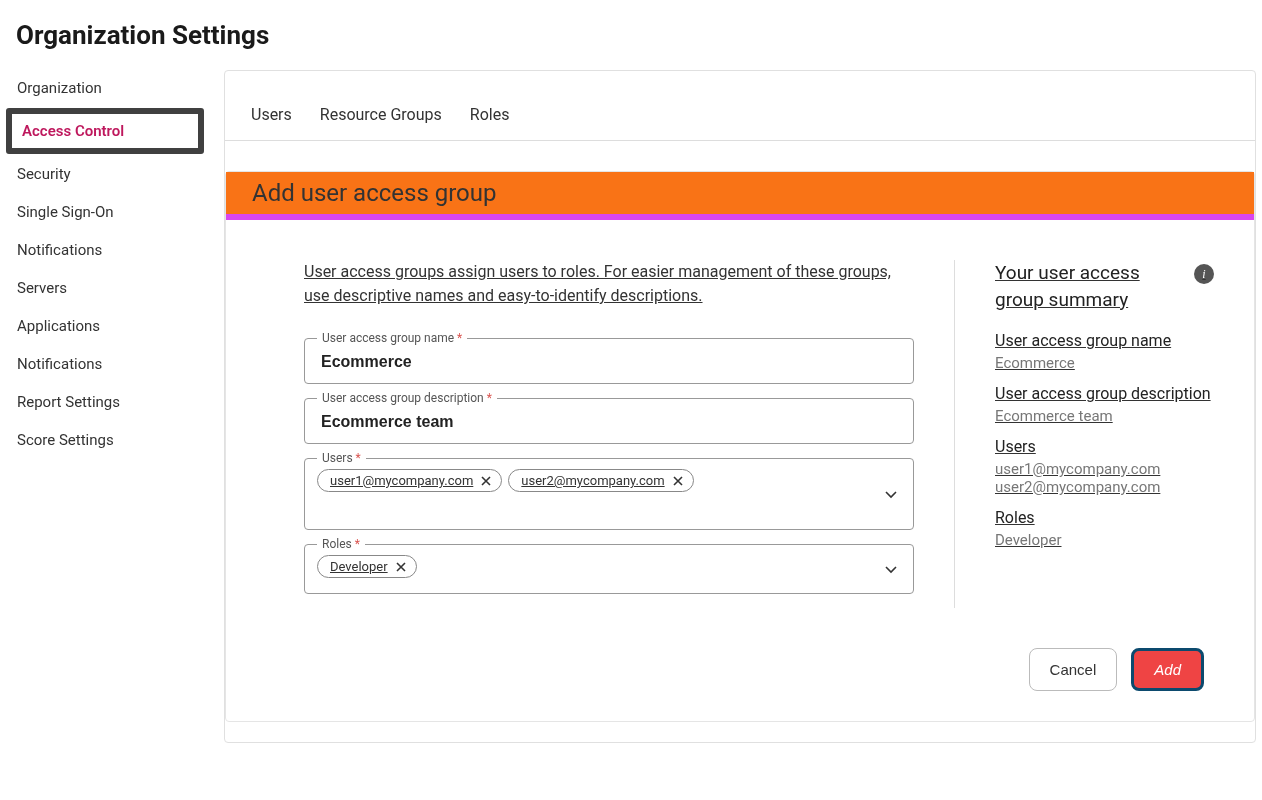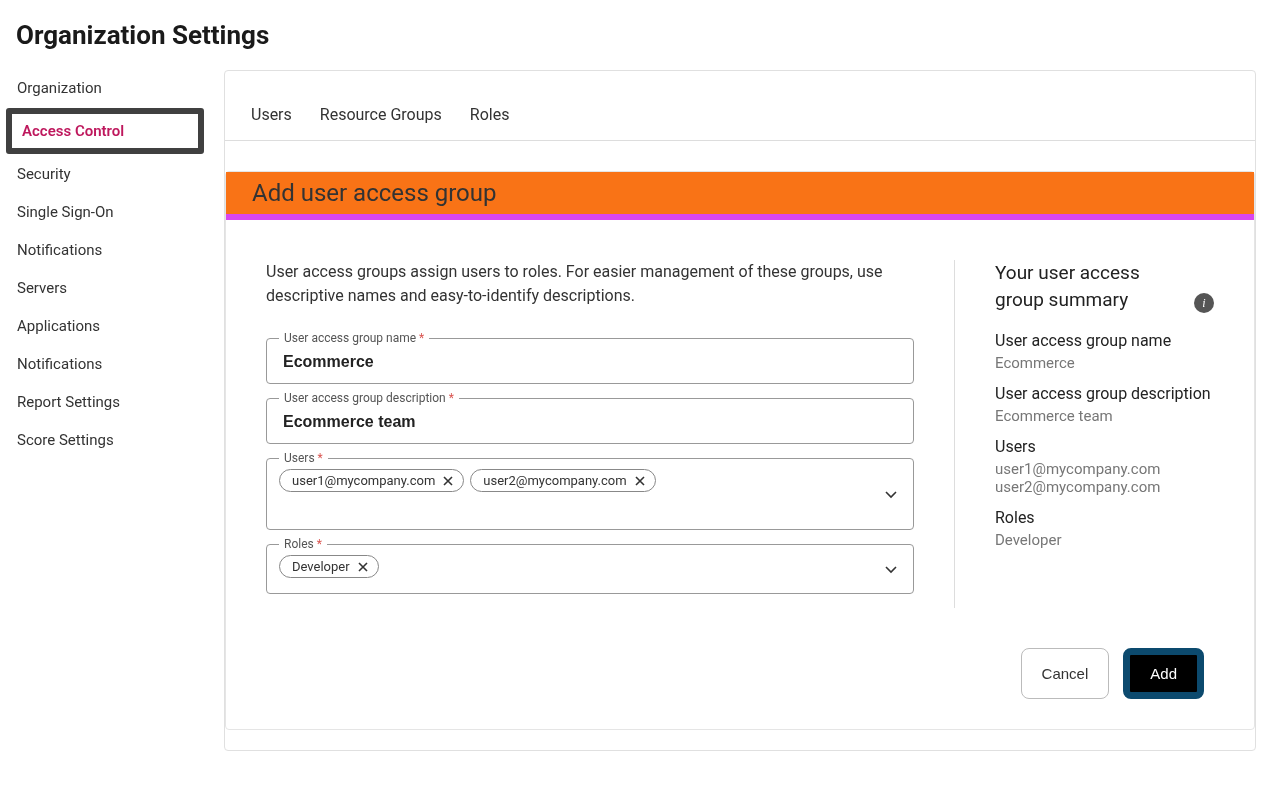--- a/index.html
+++ b/index.html
@@ -72,21 +72,22 @@
     }
     .panel-header {
       background: #f97316;
       padding: 7px 26px;
       font-size: 24px;
       color: #333;
       border-bottom: 6px solid #d946ef;
     }
     .panel-body {
       display: flex;
-      padding: 40px 40px 20px 40px;
+      padding: 40px 40px 20px 78px;
+      text-decoration: underline;
     }
     .form-area {
       flex: 1;
       padding-right: 40px;
     }
     .summary-area {
       width: 260px;
       border-left: 1px solid #ddd;
       padding-left: 40px;
       padding-bottom: 30px;
@@ -161,21 +162,21 @@
       transform: translateY(-50%);
       cursor: pointer;
     }
     .dropdown-caret svg { width: 12px; height: 8px; }
     .summary-title {
       font-size: 19px;
       color: #222;
       line-height: 1.4;
       margin-bottom: 18px;
       display: flex;
-      align-items: flex-end;
+      align-items: flex-start;
       gap: 10px;
     }
     .summary-title-text { flex: 1; }
     .info-badge {
       width: 20px;
       height: 20px;
       border-radius: 50%;
       background: #555;
       color: #fff;
       font-size: 12px;
@@ -208,23 +209,24 @@
       font-size: 15px;
       border-radius: 8px;
       cursor: pointer;
     }
     .btn-secondary {
       background: #fff;
       border: 1px solid #bbb;
       color: #333;
     }
     .btn-primary {
-      background: #000000;
-      border: 7px solid #0c4a6e;
+      background: #ef4444;
+      border: 3px solid #0c4a6e;
       color: #fff;
+      font-style: italic;
     }
   </style>
 </head>
 <body>
 
 <h1 class="page-title">Organization Settings</h1>
 
 <div class="layout">
   <nav class="sidebar">
     <div class="sidebar-item">Organization</div>

